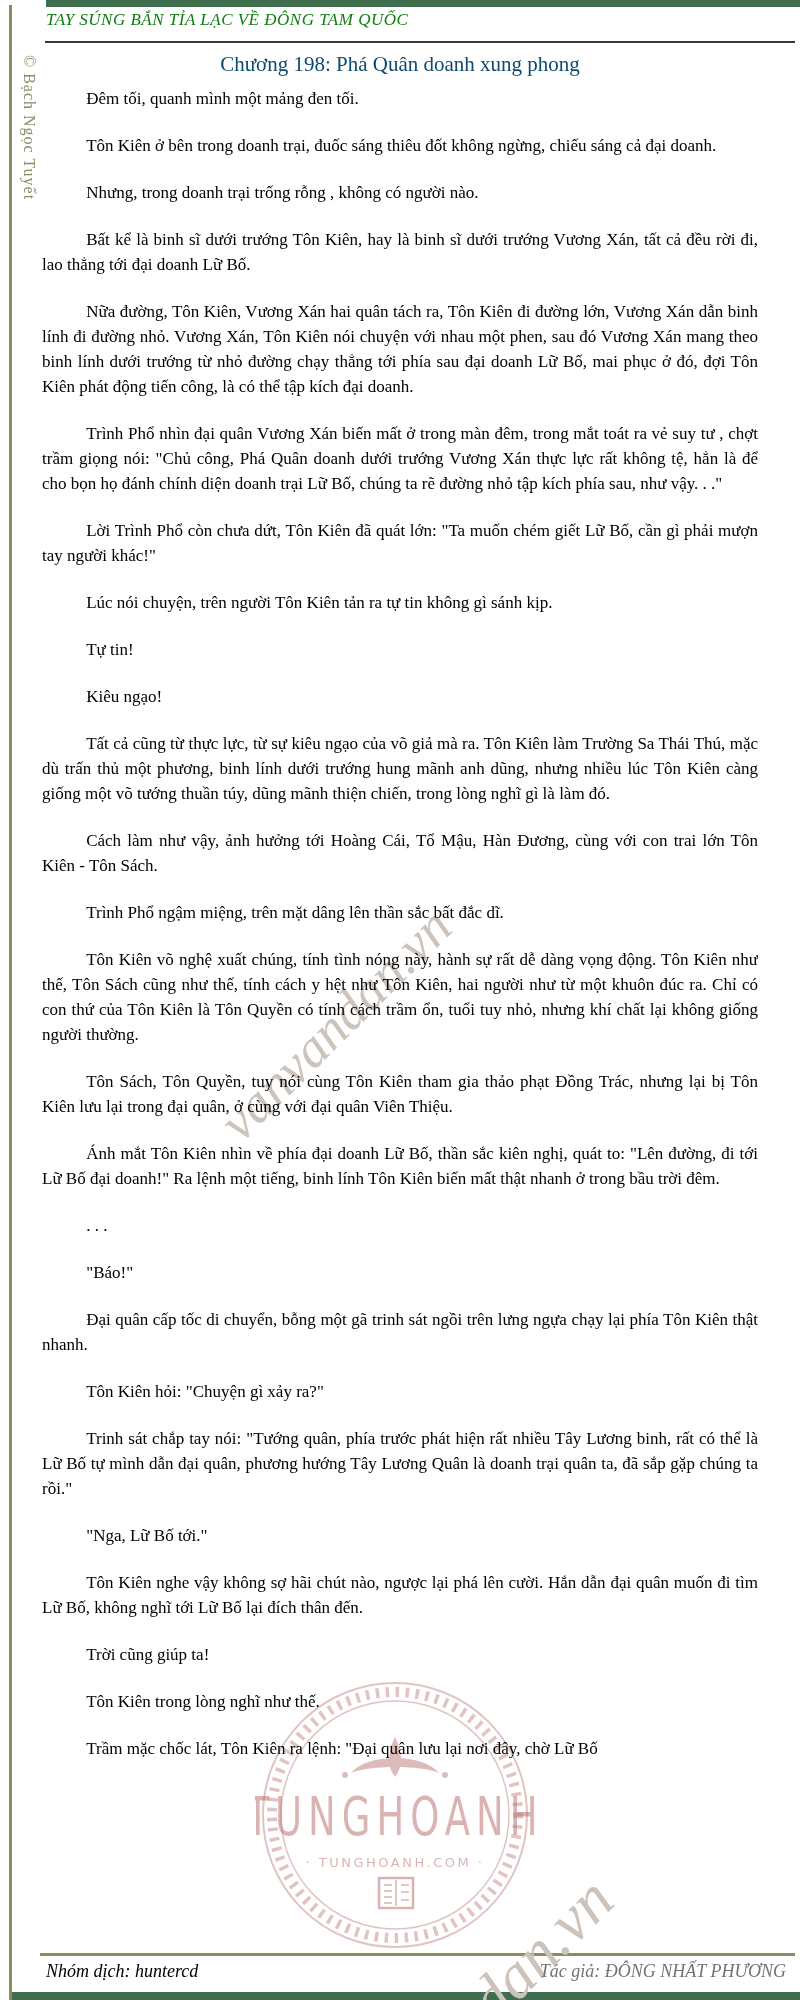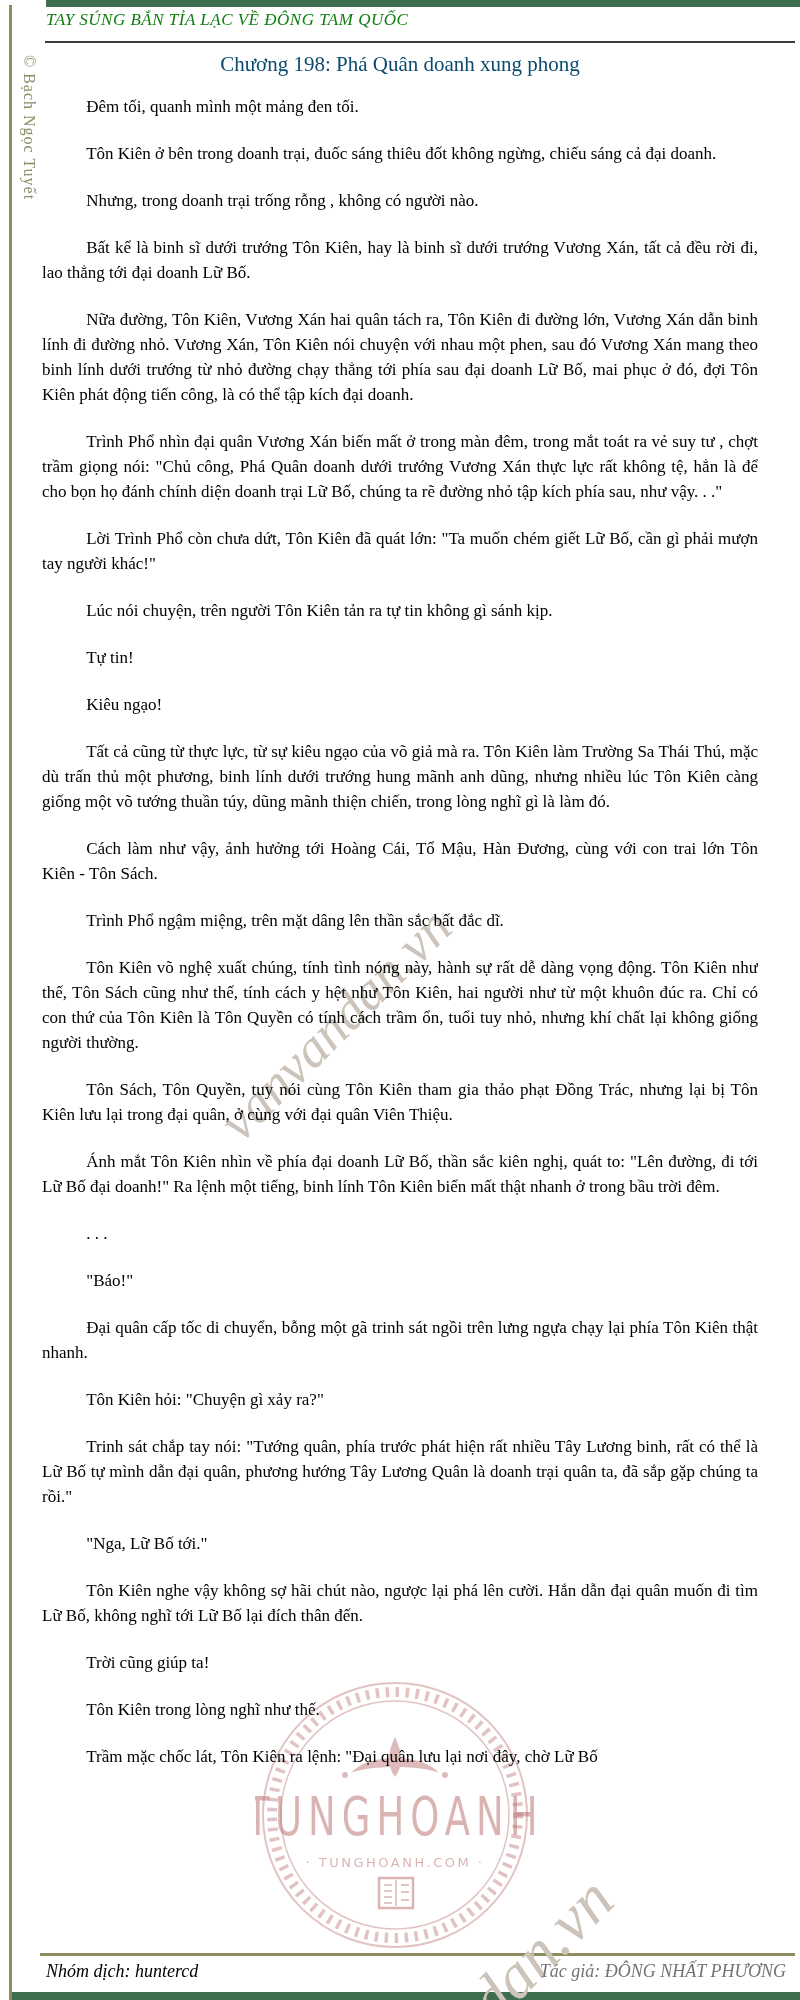--- a/index.html
+++ b/index.html
@@ -23,21 +23,21 @@
     position:absolute;left:42px;top:52px;width:716px;text-align:center;
     color:#0c4a6e;font-size:21px;white-space:nowrap;
   }
   .content{
     position:absolute;left:42px;top:86px;width:716px;height:1862px;overflow:hidden;z-index:2;
   }
   .content p{
     margin:0 0 22px 0;padding:0;font-size:17px;line-height:25px;color:#000000;
     text-align:justify;text-indent:2.6em;
   }
-  .content p:first-child{margin-top:8px;}
+  .content p:first-child{margin-top:0;}
   .watermark{
     position:absolute;z-index:1;color:#ccc4bb;font-style:italic;white-space:nowrap;
     font-family:"Liberation Serif",serif;pointer-events:none;
   }
   .wm-mid{left:170px;top:950px;width:420px;height:70px;font-size:54px;transform:rotate(-45deg);}
   .wm-bottom{left:290px;top:1955px;width:420px;height:80px;font-size:64px;transform:rotate(-45deg);}
   .stamp{position:absolute;left:255px;top:1675px;z-index:1;pointer-events:none;}
   .footer-rule{position:absolute;left:40px;top:1953px;width:755px;height:3px;background:#8c8c5e;}
   .footer-left{
     position:absolute;left:46px;top:1961px;color:#000000;

